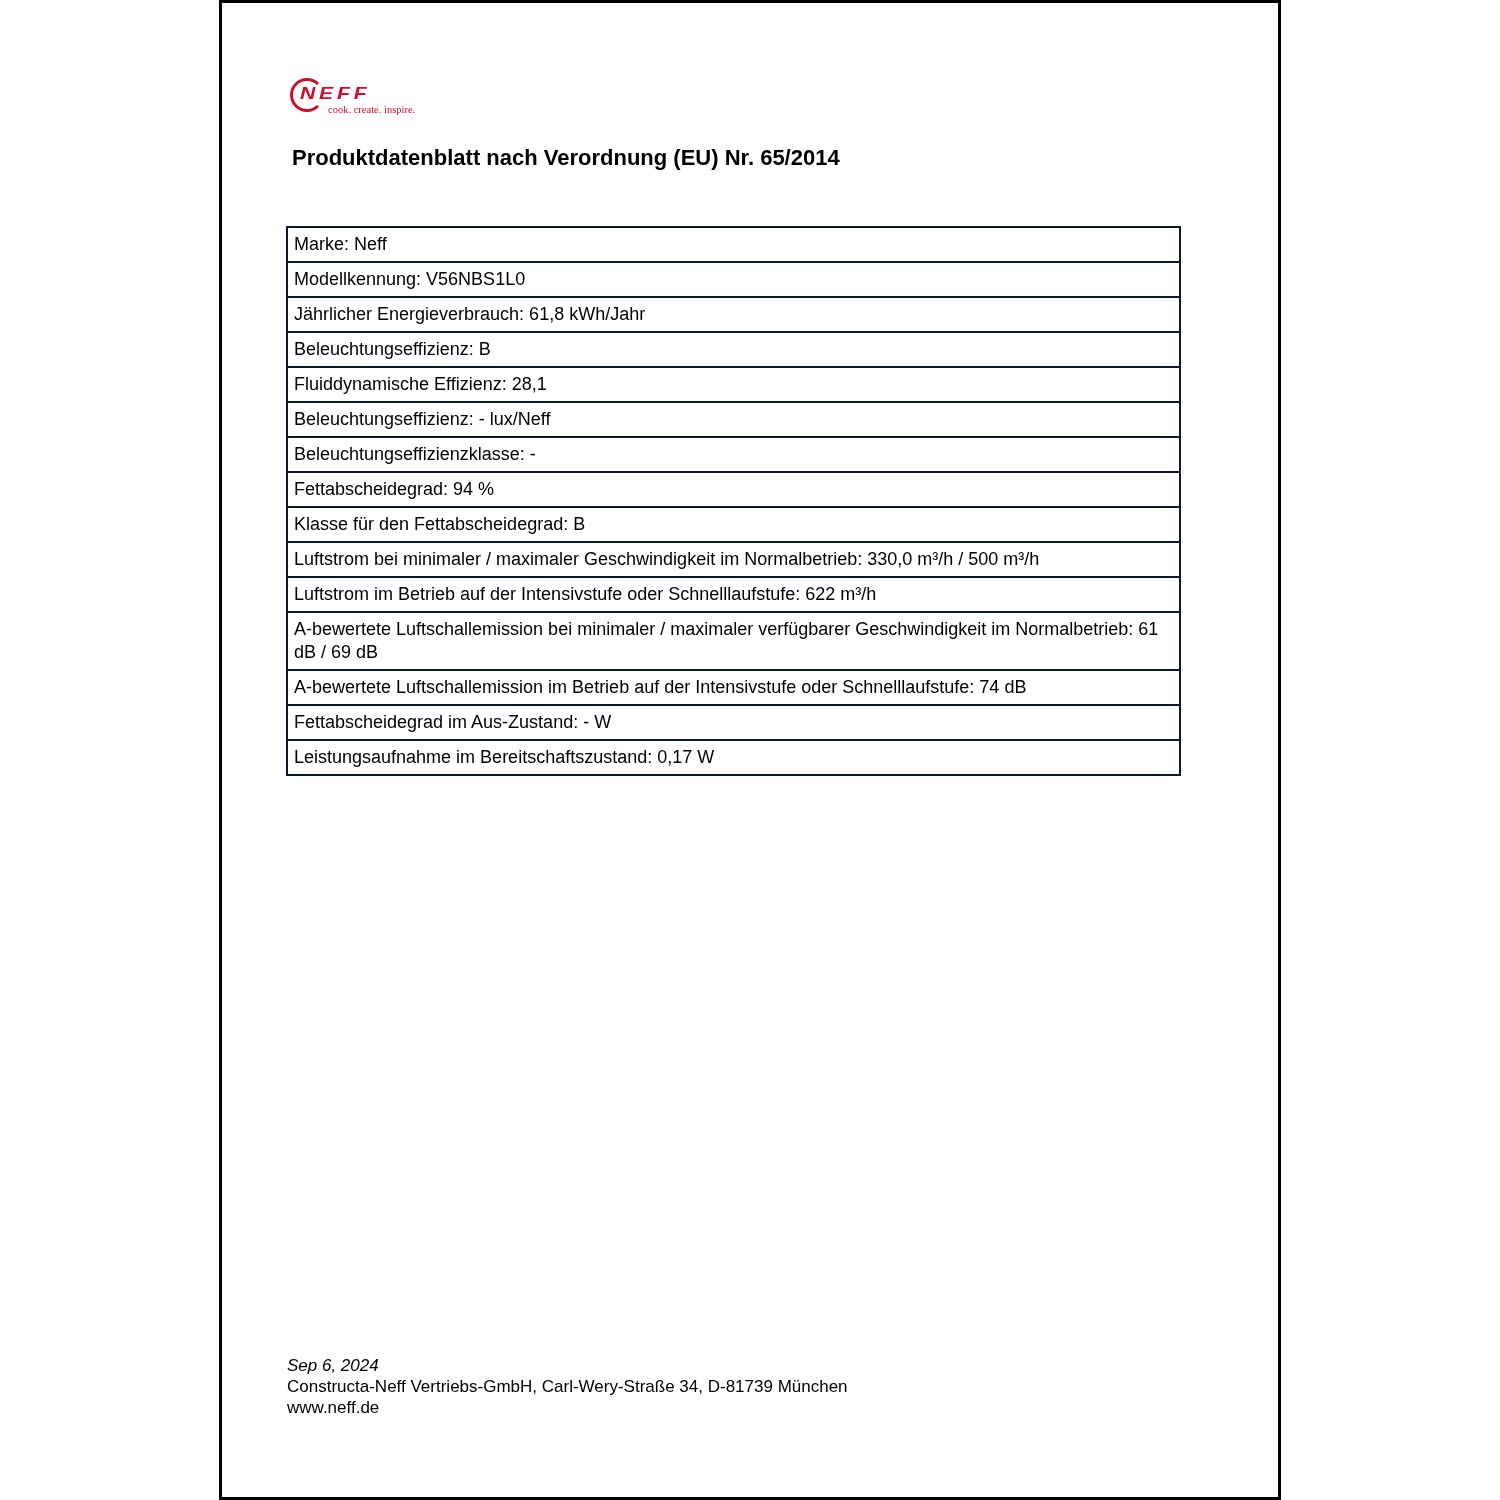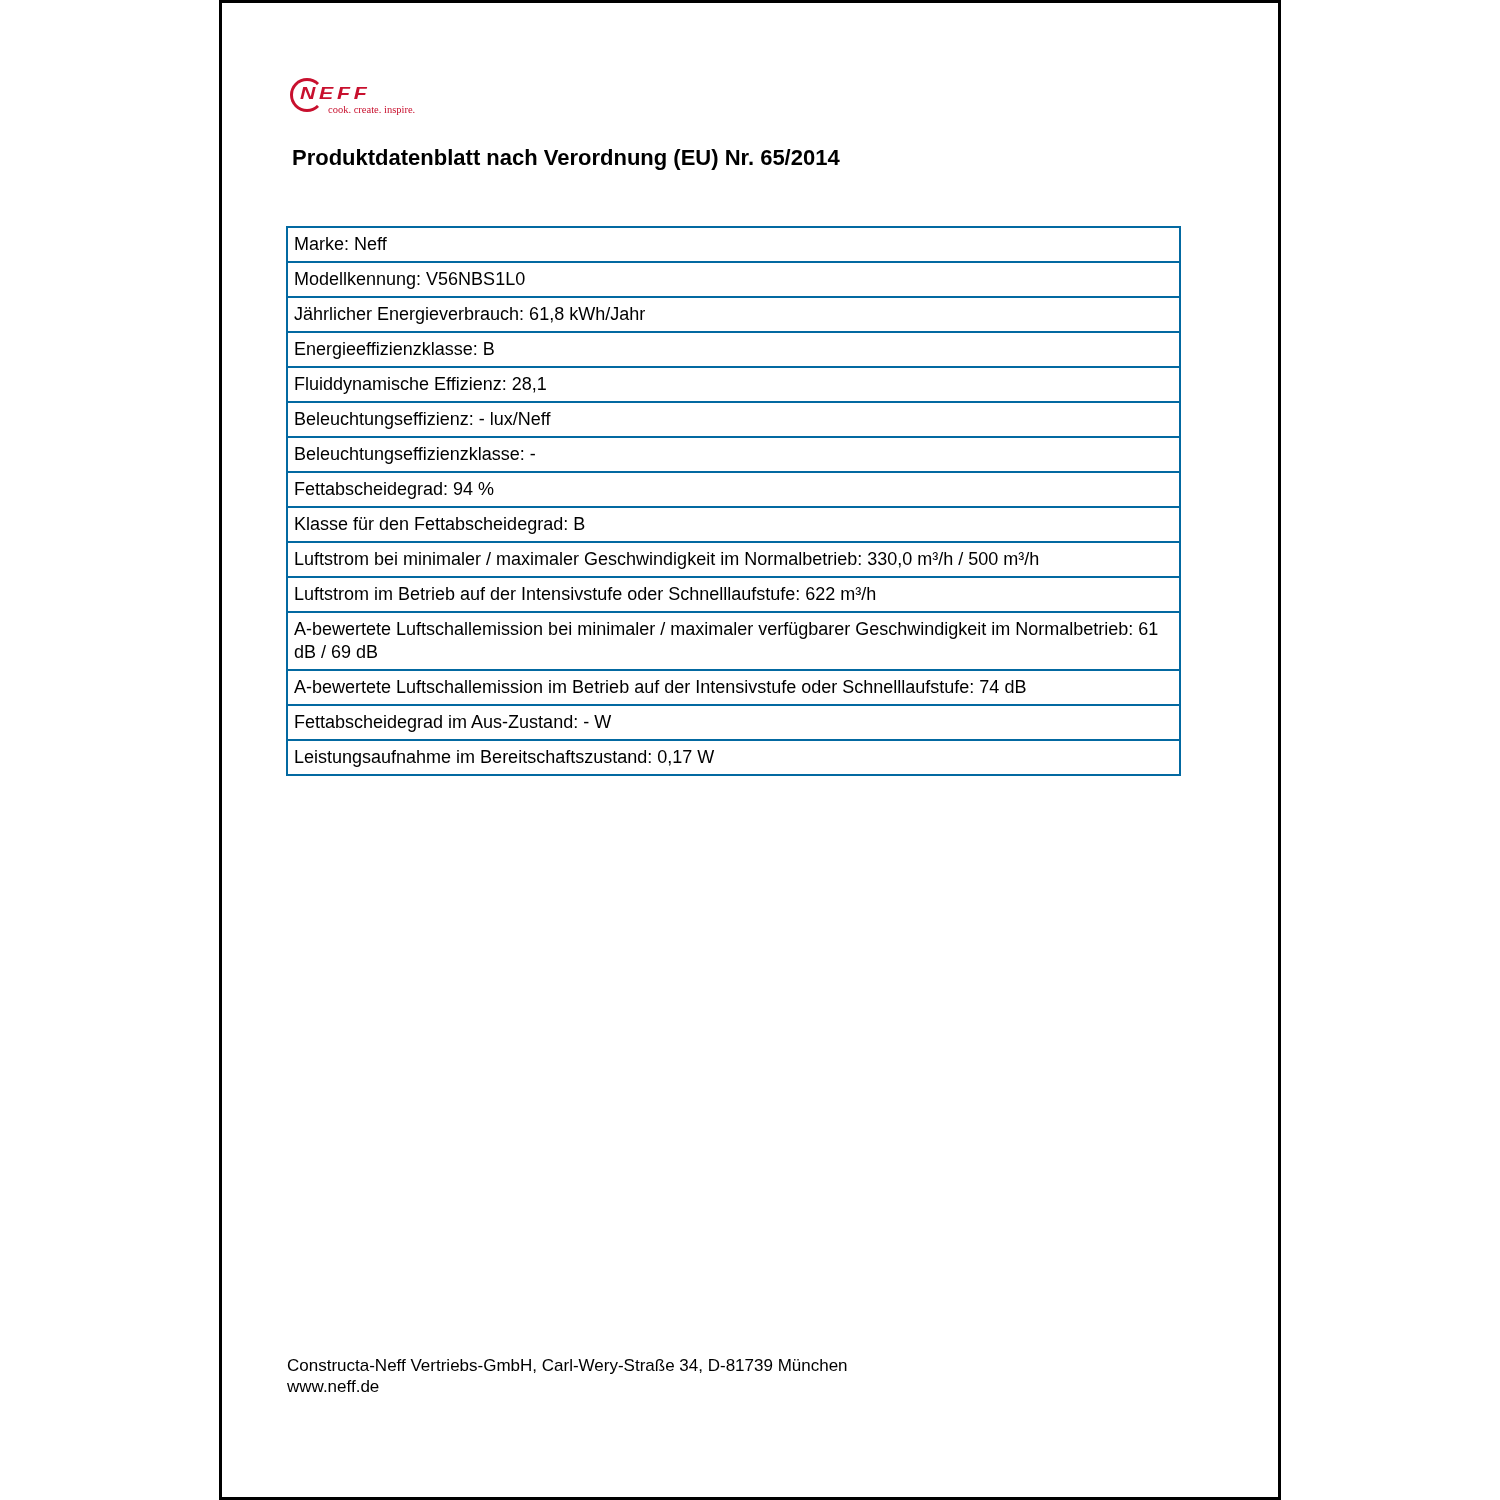--- a/index.html
+++ b/index.html
@@ -25,21 +25,21 @@
     }
     .title {
       position: absolute; left: 292px; top: 145px; font-size: 22px; font-weight: bold;
       white-space: nowrap;
     }
     table.spec {
       position: absolute; left: 286px; top: 226px; width: 895px;
       border-collapse: collapse; font-size: 18px;
     }
     table.spec td {
-      border: 2px solid #0369a1; padding: 5px 6px 5px 6px; line-height: 23px;
+      border: 2px solid #0f172a; padding: 5px 6px 5px 6px; line-height: 23px;
       height: 23px; vertical-align: middle;
     }
     .footer { position: absolute; left: 287px; top: 1355px; font-size: 17px; line-height: 21px; }
     .footer .date { font-style: italic; }
     .footer .url { font-weight: normal; }
   </style>
 </head>
 <body>
 
 <div class="page"></div>
@@ -57,21 +57,21 @@
     <tr>
         <td>Marke: Neff</td>
       </tr>
     <tr>
         <td>Modellkennung: V56NBS1L0</td>
       </tr>
     <tr>
         <td>Jährlicher Energieverbrauch: 61,8 kWh/Jahr</td>
       </tr>
     <tr>
-        <td>Energieeffizienzklasse: B</td>
+        <td>Beleuchtungseffizienz: B</td>
       </tr>
     <tr>
         <td>Fluiddynamische Effizienz: 28,1</td>
       </tr>
     <tr>
         <td>Beleuchtungseffizienz: - lux/Neff</td>
       </tr>
     <tr>
         <td>Beleuchtungseffizienzklasse: -</td>
       </tr>
@@ -96,15 +96,16 @@
     <tr>
         <td>Fettabscheidegrad im Aus-Zustand: - W</td>
       </tr>
     <tr>
         <td>Leistungsaufnahme im Bereitschaftszustand: 0,17 W</td>
       </tr>
   </tbody>
 </table>
 
 <div class="footer">
+  <div class="date">Sep 6, 2024</div>
   <div class="address">Constructa-Neff Vertriebs-GmbH, Carl-Wery-Straße 34, D-81739 München</div>
   <div class="url">www.neff.de</div>
 </div>
 
 </body></html>

